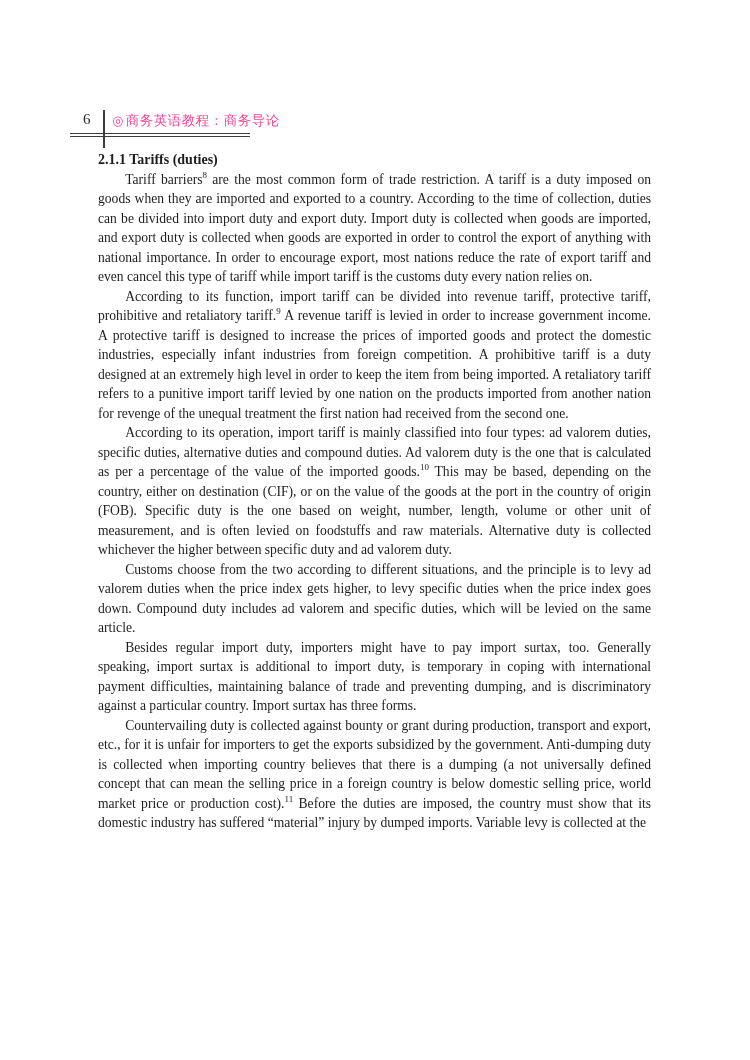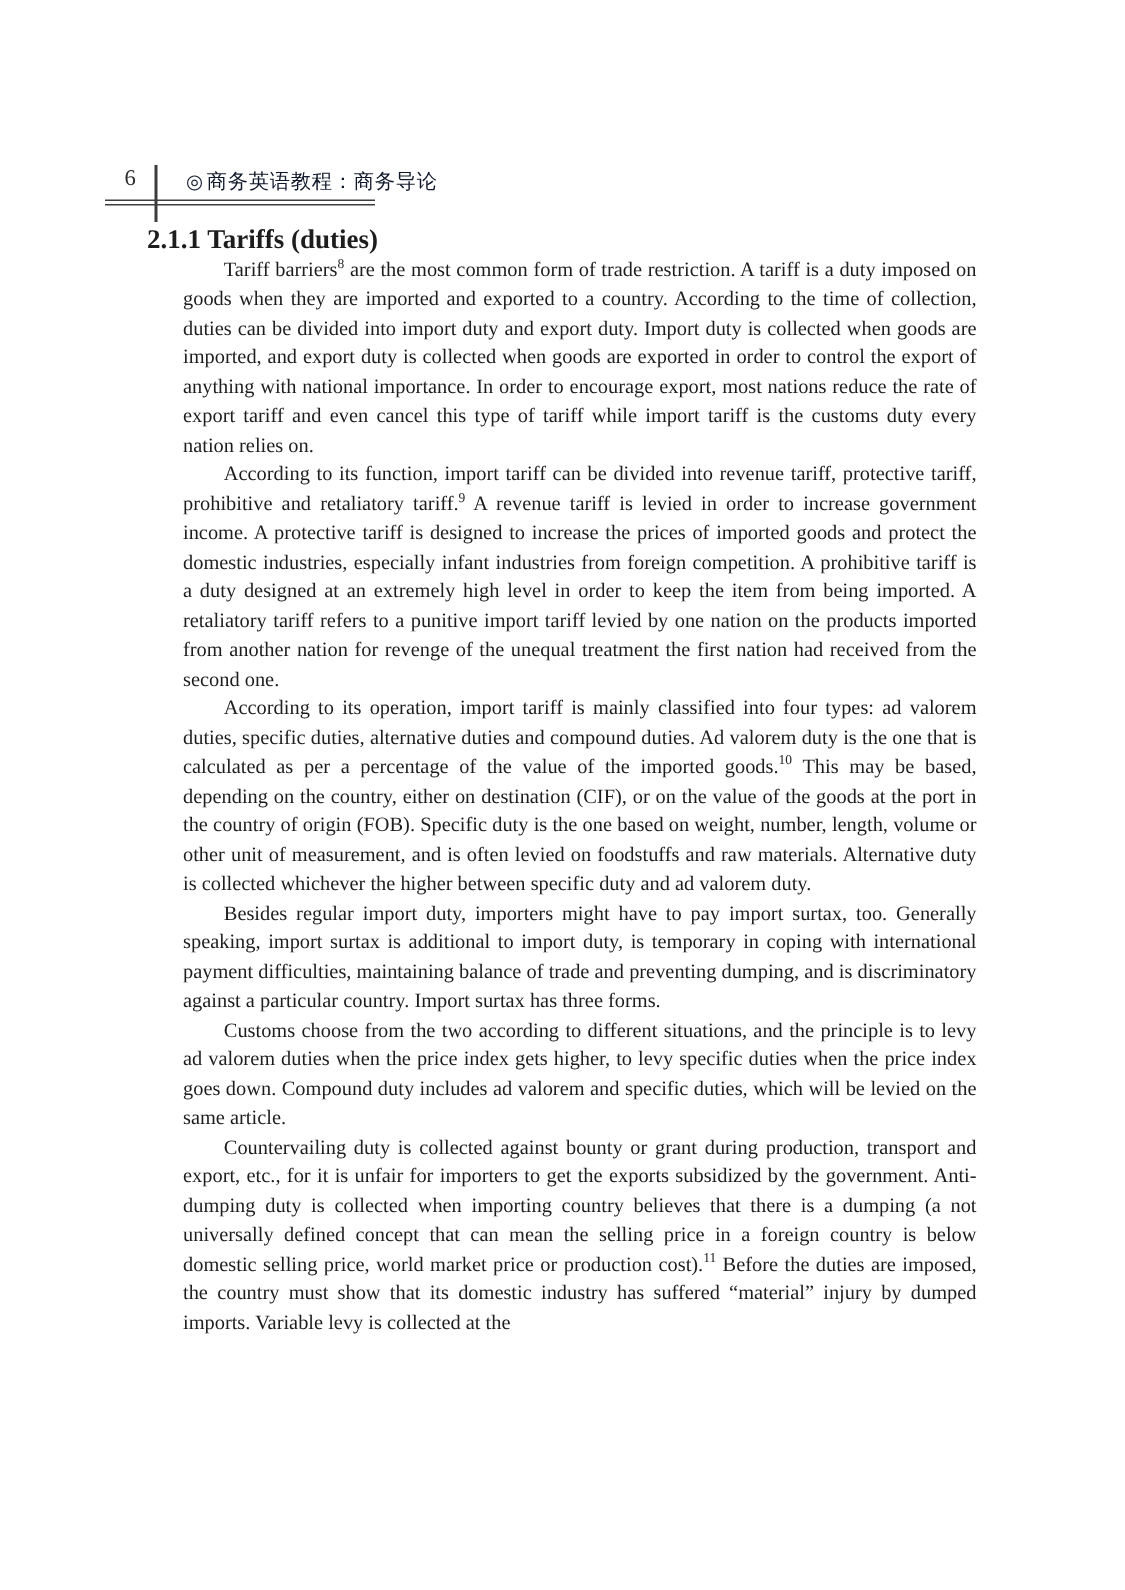--- a/index.html
+++ b/index.html
@@ -18,44 +18,44 @@
   .page-num {
     position: absolute; left: 83px; top: 111px;
     font-size: 15px; color: #2b2b2b;
   }
   .header-divider {
     position: absolute; left: 103px; top: 110px;
     width: 2px; height: 38px; background: #3c3c3c;
   }
   .running-title {
     position: absolute; left: 112px; top: 112px;
-    font-size: 13.5px; color: #0f172a;
-    letter-spacing: 0.5px; white-space: nowrap; margin-left: 12px;
+    font-size: 13.5px; color: #ec4899;
+    letter-spacing: 0.5px; white-space: nowrap;
   }
   .running-title .marker { margin-right: 2px; font-size: 13px; }
   .header-rule {
     position: absolute; left: 70px; top: 133px;
     width: 180px; height: 4px;
     border-top: 1.5px solid #3f3f3f;
     border-bottom: 1.5px solid #3f3f3f;
     box-sizing: border-box;
   }
   
   .body-text {
     position: absolute; left: 98px; top: 141px;
     width: 553px;
     font-size: 13.6px; line-height: 19.5px;
     color: #1d1d1d;
     text-align: justify;
   }
   .para { margin: 0; }
-  .para.indent { text-indent: 2em; margin-left: 24px; }
+  .para.indent { text-indent: 2em; }
   .heading {
     margin: 9px 0 0 0;
-    font-size: 18px; font-weight: bold;
+    font-size: 14px; font-weight: bold;
     line-height: 19.5px;
     text-align: left;
   }
   sup.fnref {
     font-size: 9px; line-height: 0;
     vertical-align: super;
   }
 </style>
 </head>
 <body>
@@ -66,17 +66,17 @@
   <div class="running-title">
     <span class="marker">◎</span><span>商务英语教程：商务导论</span>
   </div>
   <div class="header-rule"></div>
 
   <div class="body-text">
       <h3 class="heading">2.1.1 Tariffs (duties)</h3>
       <p class="para indent">Tariff barriers<sup class="fnref">8</sup> are the most common form of trade restriction. A tariff is a duty imposed on goods when they are imported and exported to a country. According to the time of collection, duties can be divided into import duty and export duty. Import duty is collected when goods are imported, and export duty is collected when goods are exported in order to control the export of anything with national importance. In order to encourage export, most nations reduce the rate of export tariff and even cancel this type of tariff while import tariff is the customs duty every nation relies on.</p>
       <p class="para indent">According to its function, import tariff can be divided into revenue tariff, protective tariff, prohibitive and retaliatory tariff.<sup class="fnref">9</sup> A revenue tariff is levied in order to increase government income. A protective tariff is designed to increase the prices of imported goods and protect the domestic industries, especially infant industries from foreign competition. A prohibitive tariff is a duty designed at an extremely high level in order to keep the item from being imported. A retaliatory tariff refers to a punitive import tariff levied by one nation on the products imported from another nation for revenge of the unequal treatment the first nation had received from the second one.</p>
       <p class="para indent">According to its operation, import tariff is mainly classified into four types: ad valorem duties, specific duties, alternative duties and compound duties. Ad valorem duty is the one that is calculated as per a percentage of the value of the imported goods.<sup class="fnref">10</sup> This may be based, depending on the country, either on destination (CIF), or on the value of the goods at the port in the country of origin (FOB). Specific duty is the one based on weight, number, length, volume or other unit of measurement, and is often levied on foodstuffs and raw materials. Alternative duty is collected whichever the higher between specific duty and ad valorem duty.</p>
+      <p class="para indent">Customs choose from the two according to different situations, and the principle is to levy ad valorem duties when the price index gets higher, to levy specific duties when the price index goes down. Compound duty includes ad valorem and specific duties, which will be levied on the same article.</p>
       <p class="para indent">Besides regular import duty, importers might have to pay import surtax, too. Generally speaking, import surtax is additional to import duty, is temporary in coping with international payment difficulties, maintaining balance of trade and preventing dumping, and is discriminatory against a particular country. Import surtax has three forms.</p>
-      <p class="para indent">Customs choose from the two according to different situations, and the principle is to levy ad valorem duties when the price index gets higher, to levy specific duties when the price index goes down. Compound duty includes ad valorem and specific duties, which will be levied on the same article.</p>
       <p class="para indent">Countervailing duty is collected against bounty or grant during production, transport and export, etc., for it is unfair for importers to get the exports subsidized by the government. Anti-dumping duty is collected when importing country believes that there is a dumping (a not universally defined concept that can mean the selling price in a foreign country is below domestic selling price, world market price or production cost).<sup class="fnref">11</sup> Before the duties are imposed, the country must show that its domestic industry has suffered “material” injury by dumped imports. Variable levy is collected at the</p>
     </div>
 </div>
 
 </body></html>

